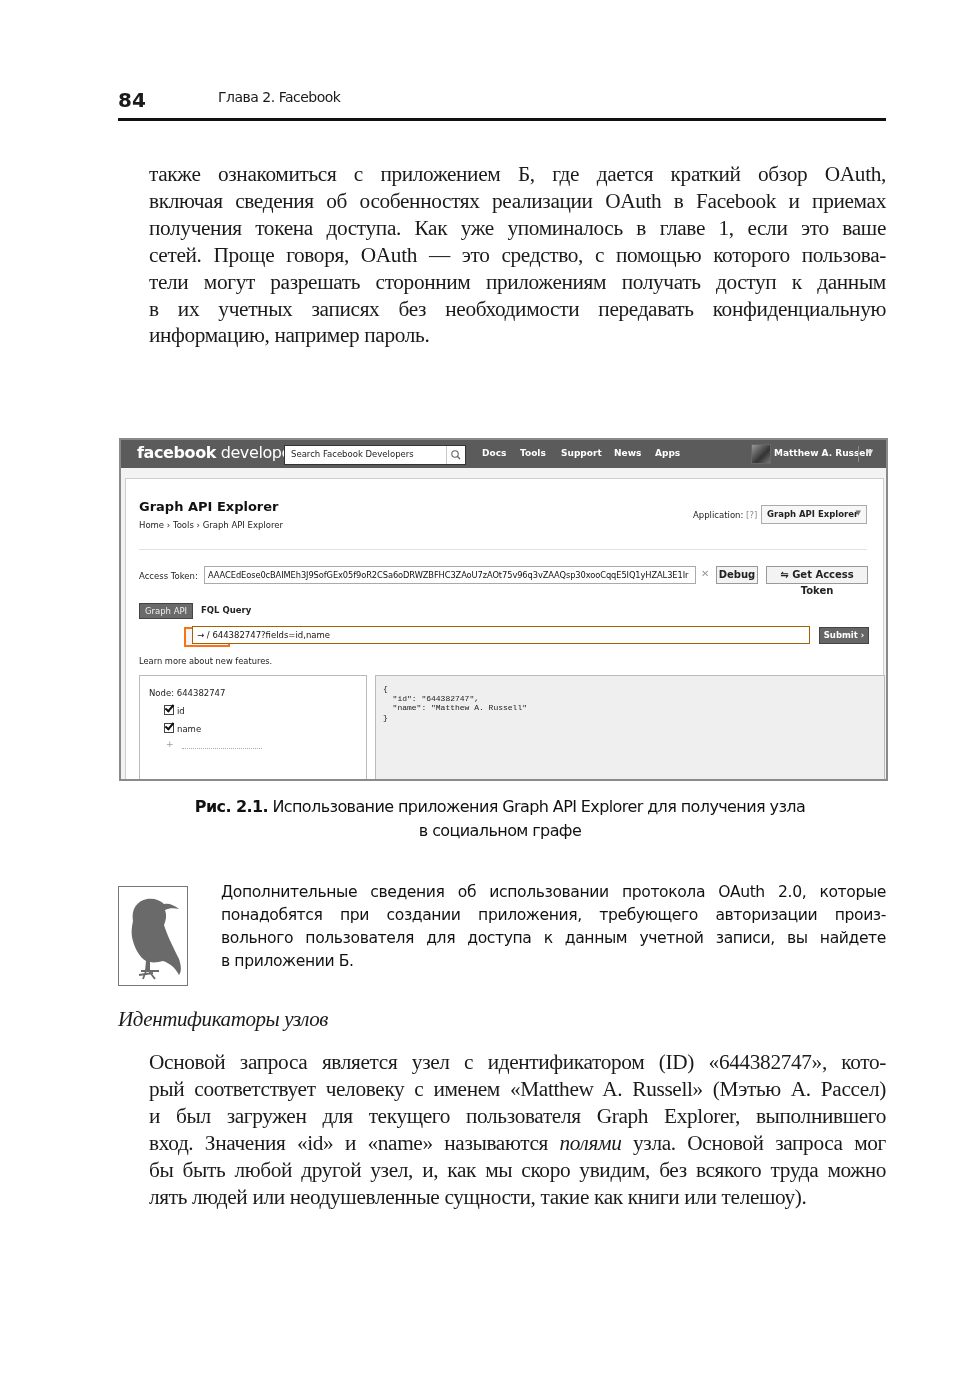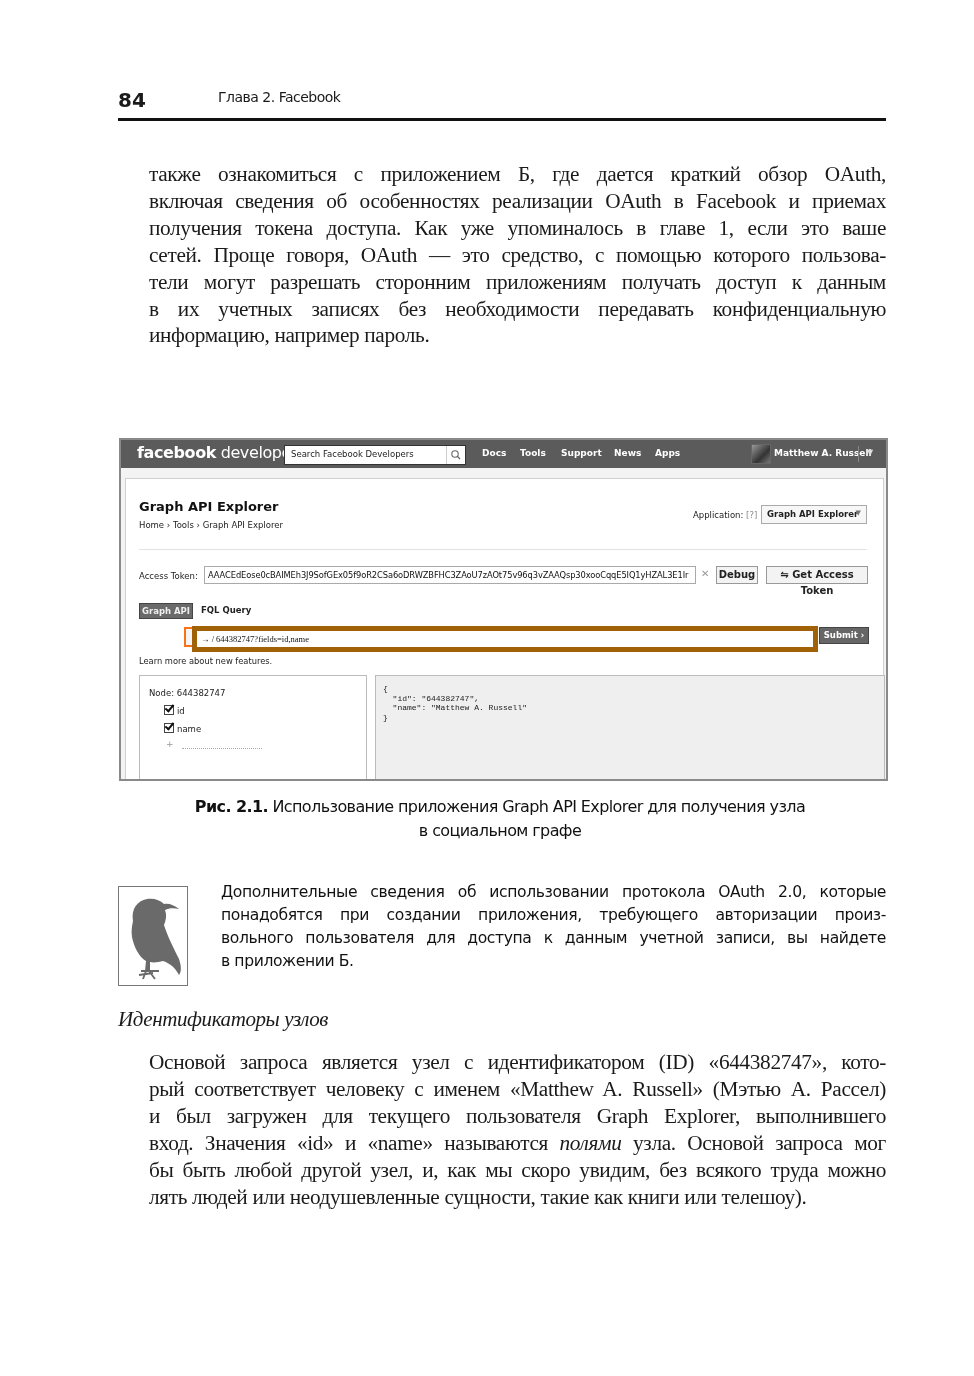--- a/index.html
+++ b/index.html
@@ -44,26 +44,26 @@
   .card .app-sel i { position:absolute; right:5px; top:3px; font-style:normal; color:#777; font-size:7px; }
   .hr1 { position:absolute; left:13px; top:70px; width:728px; height:1px; background:#e2e2e2; }
 
   .tok-lbl { position:absolute; left:13px; top:92px; font-size:8.5px; color:#222; }
   .tok-in { position:absolute; left:78px; top:87px; width:490px; height:16px; border:1px solid #aaa; background:#fff; font-size:8.3px; color:#111; overflow:hidden; white-space:nowrap; }
   .tok-in span { position:absolute; left:3px; top:3px; letter-spacing:-0.1px; }
   .tok-x { position:absolute; left:575px; top:89px; font-size:10px; color:#999; }
   .btn { position:absolute; height:16px; border:1px solid #999; background:#f3f3f3; font-size:10px; font-weight:bold; color:#222; text-align:center; line-height:16px; }
   .btn-debug { left:590px; top:87px; width:40px; }
   .btn-gat { left:640px; top:87px; width:100px; }
-  .tab-graph { position:absolute; left:13px; top:124px; width:52px; height:14px; background:#6a6a6a; border:1px solid #444; color:#eee; font-size:8.5px; font-weight:bold; text-align:center; line-height:14px; }
+  .tab-graph { position:absolute; left:13px; top:124px; width:52px; height:14px; background:#6a6a6a; border:1px solid #444; color:#eee; font-size:8.5px; font-weight:normal; text-align:center; line-height:14px; }
   .tab-fql { position:absolute; left:75px; top:126px; font-size:8.5px; font-weight:bold; color:#222; }
   .get-sel { position:absolute; left:13px; top:148px; width:42px; height:16px; border:2px solid #f97316; background:#f5f5f5; font-size:8.5px; font-weight:bold; color:#222;margin-left:45px; }
   .get-sel span { position:absolute; left:7px; top:3px; }
   .get-sel i { position:absolute; left:29px; top:3px; font-style:normal; color:#888; font-size:7px; }
-  .path-in { position:absolute; left:66px; top:147px; width:616px; height:16px; border:5px solid #a16207; background:#fff; font-size:8.5px; color:#111;font-family:Liberation Serif, serif; }
+  .path-in { position:absolute; left:66px; top:147px; width:616px; height:16px; border:1px solid #a16207; background:#fff; font-size:8.5px; color:#111; }
   .path-in span { position:absolute; left:4px; top:3px; }
   .btn-submit { position:absolute; left:693px; top:148px; width:48px; height:15px; background:#666; border:1px solid #444; color:#fff; font-size:8.5px; font-weight:bold; text-align:center; line-height:15px; }
   .learn { position:absolute; left:13px; top:177px; font-size:8.3px; color:#222; }
 
   .node-box { position:absolute; left:13px; top:196px; width:226px; height:120px; border:1px solid #bbb; background:#fff; }
   .node-box .nlbl { position:absolute; left:9px; top:12px; font-size:8.5px; color:#222; }
   .fld { position:absolute; left:24px; font-size:8.5px; color:#222; }
   .fld .cb { display:inline-block; width:8px; height:8px; border:1px solid #444; position:relative; vertical-align:-1px; margin-right:3px; }
   .fld .cb:after { content:""; position:absolute; left:2px; top:-3px; width:3px; height:7px; border-right:2px solid #111; border-bottom:2px solid #111; transform:rotate(40deg); }
   .fld1 { top:29px; }

